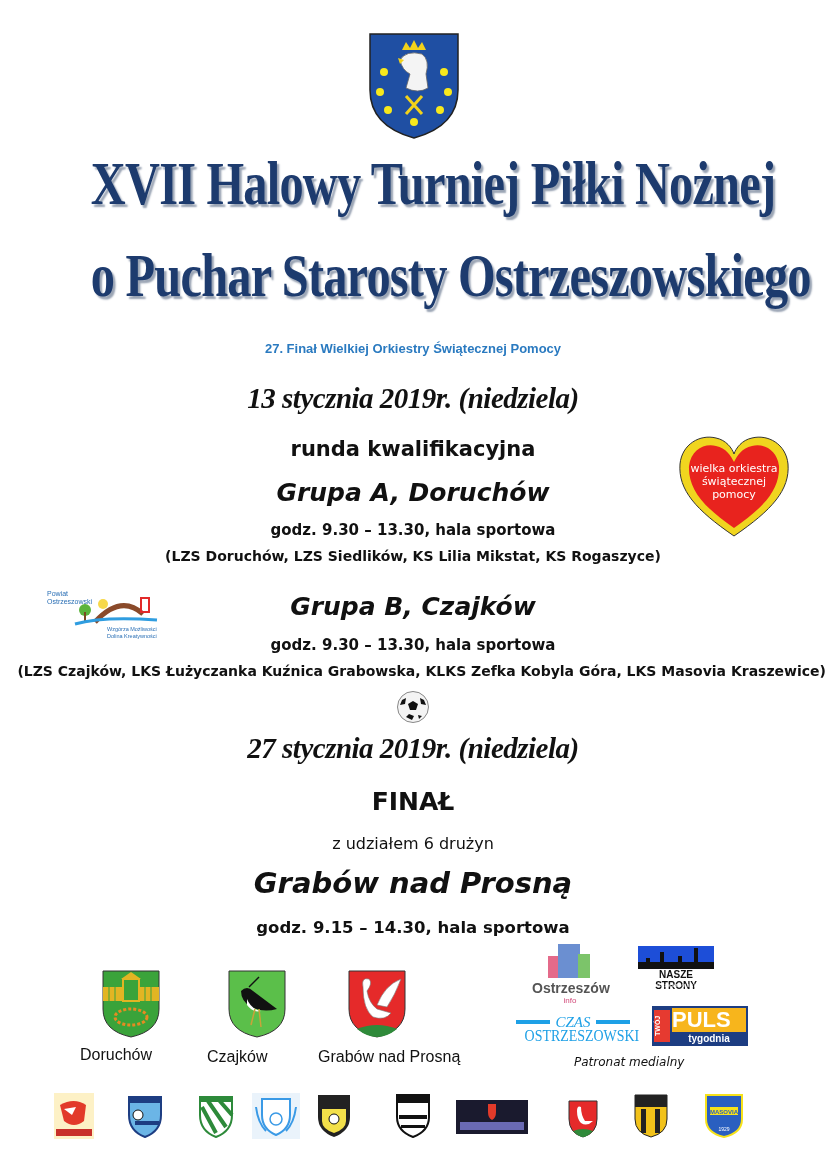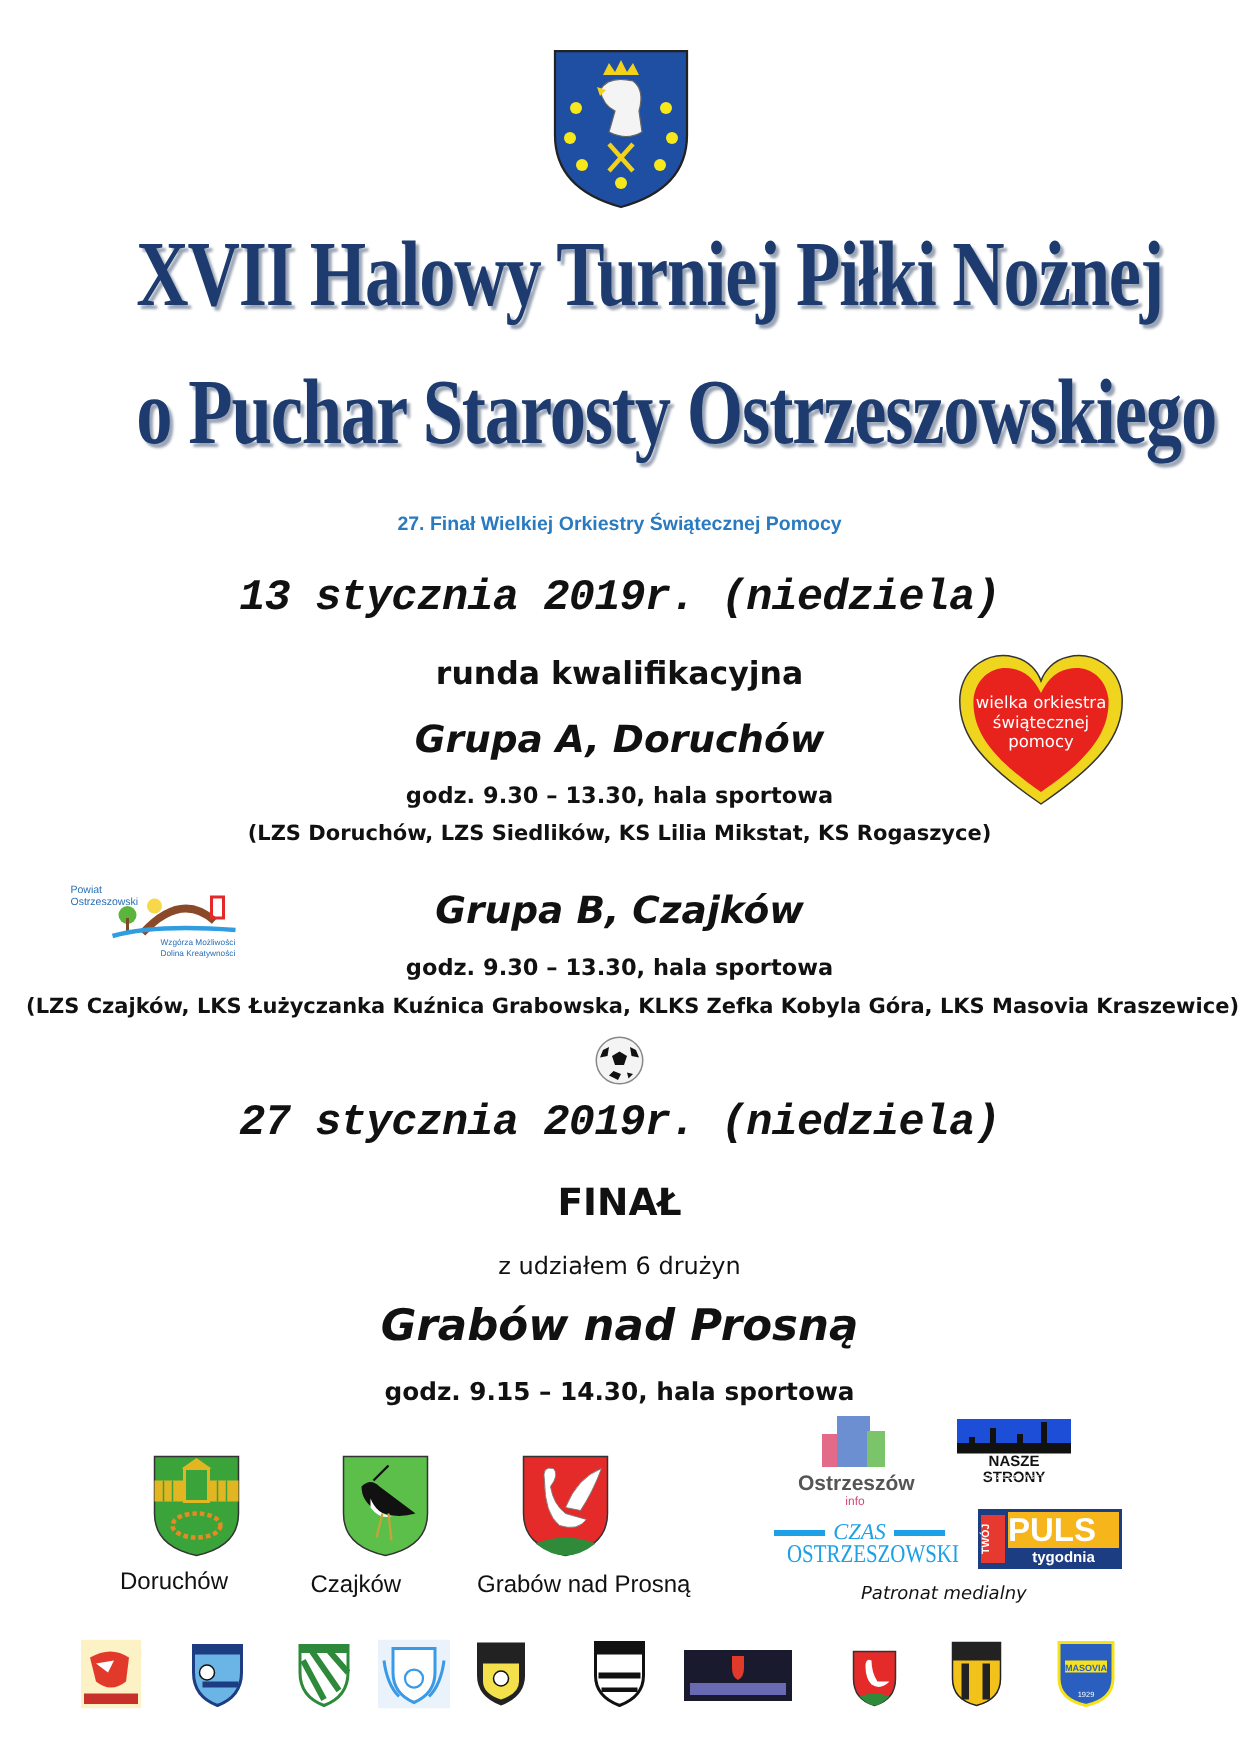--- a/index.html
+++ b/index.html
@@ -13,21 +13,21 @@
     font-family: "Liberation Serif", serif;
     font-weight: bold;
     color: #1d3b6e;
     text-shadow: 3px 3px 2px #9aa4b4;
     letter-spacing: -1px;
   }
   .title-1 { top: 148px; font-size: 62px; transform: scaleX(0.78); transform-origin: center; }
   .title-2 { top: 240px; font-size: 62px; transform: scaleX(0.78); transform-origin: center; }
 
   .wosp-line { top: 341px; font-size: 13px; font-weight: bold; color: #2a7ac0; }
-  .date-big { font-family: Liberation Mono, monospace; font-style: italic; font-weight: bold; font-size: 29px; color: #111; letter-spacing: -0.5px; }
+  .date-big { font-family: Liberation Serif, serif; font-style: italic; font-weight: bold; font-size: 29px; color: #111; letter-spacing: -0.5px; }
   .date-1 { top: 382px; }
   .date-2 { top: 732px; }
   .sub-bold { font-family: "DejaVu Sans", sans-serif; font-weight: bold; font-size: 21px; }
   .round { top: 437px; }
   .group-title { font-family: "DejaVu Sans", sans-serif; font-style: italic; font-weight: bold; font-size: 25px; }
   .group-a { top: 478px; }
   .group-b { top: 592px; }
   .hours { font-family: "DejaVu Sans", sans-serif; font-weight: bold; font-size: 15px; }
   .hours-a { top: 521px; }
   .hours-b { top: 636px; }
@@ -36,21 +36,21 @@
   .teams-b { top: 663px; text-align: right; }
   .final { top: 787px; font-family: "DejaVu Sans", sans-serif; font-weight: bold; font-size: 25px; }
   .participation { top: 834px; font-family: "DejaVu Sans", sans-serif; font-size: 16px; }
   .venue { top: 866px; font-family: "DejaVu Sans", sans-serif; font-style: italic; font-weight: bold; font-size: 29px; }
   .hours-final { top: 918px; font-family: "DejaVu Sans", sans-serif; font-weight: bold; font-size: 16.5px; }
 
   
   .coa { left: 366px; top: 30px; width: 96px; height: 110px; }
 
   
-  .heart { left: 636px; top: 432px; width: 116px; height: 110px; }
+  .heart { left: 676px; top: 432px; width: 116px; height: 110px; }
 
   
   .powiat { left: 45px; top: 590px; width: 115px; height: 52px; }
 
   
   .ball { left: 396px; top: 690px; width: 34px; height: 34px; }
 
   
   .crest { position: absolute; width: 60px; height: 70px; }
   .crest-label { position: absolute; font-family: Liberation Sans, sans-serif; font-size: 16px; white-space: nowrap; text-align: left; }

